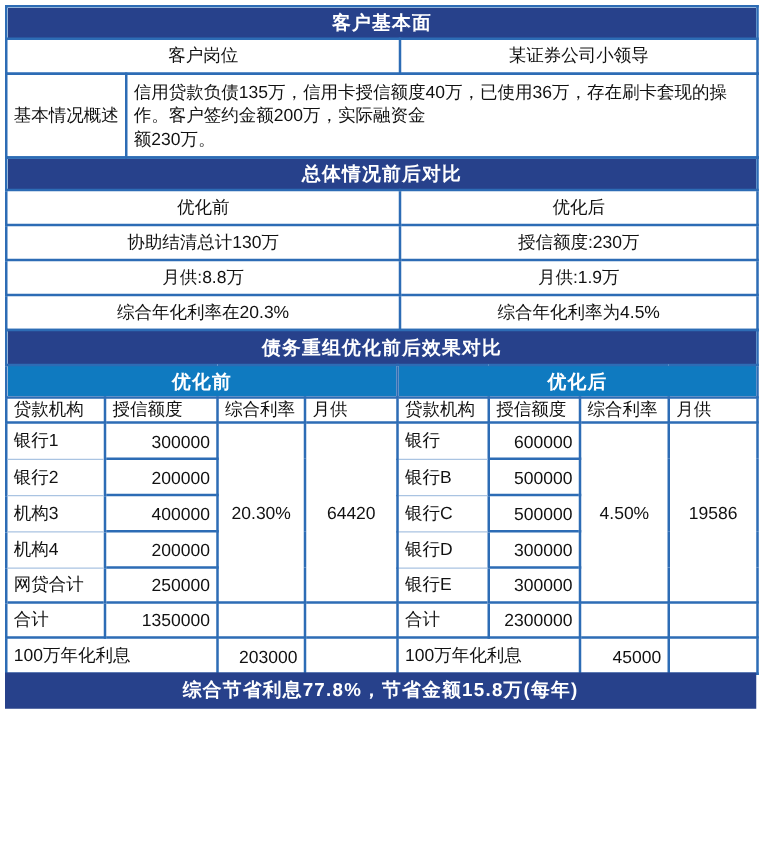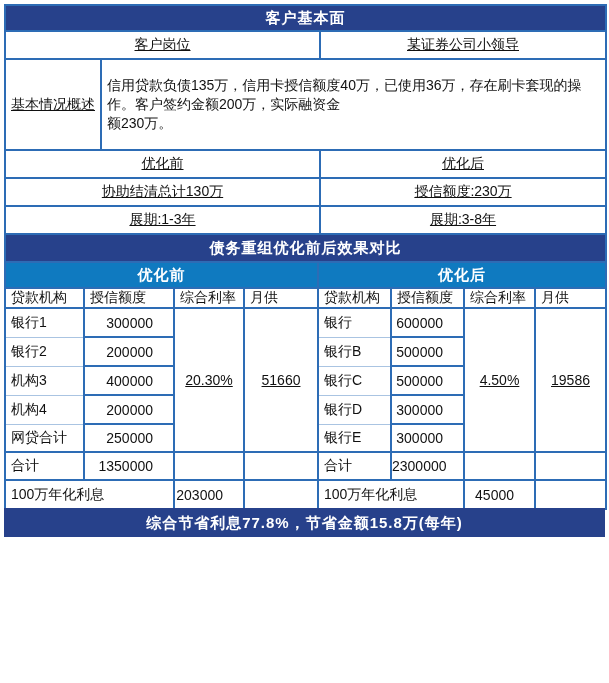--- a/index.html
+++ b/index.html
@@ -13,25 +13,25 @@
   body{background:#ffffff;font-family:"Liberation Sans",sans-serif;color:var(--txt);}
   .page{width:609px;height:683px;background:#ffffff;padding:4px;overflow:hidden;}
   table{border-collapse:collapse;table-layout:fixed;width:601px;}
   .tmerge{margin-top:-2px;}
   td{border:2px solid var(--bd);font-size:14px;color:var(--txt);vertical-align:middle;
      overflow:hidden;white-space:nowrap;}
   .hdr td{background:var(--navy);color:#ffffff;font-weight:bold;text-align:center;
           font-size:15px;letter-spacing:1px;white-space:nowrap;}
   .sub td{background:var(--azure);color:#ffffff;font-weight:bold;text-align:center;
           font-size:15px;letter-spacing:1px;}
-  .c{text-align:center;text-decoration:underline;}
+  .c{text-align:center;}
   .l{text-align:left;padding-left:5px;}
-  .rnum{text-align:right;padding-right:20px;}
+  .rnum{text-align:right;padding-right:5px;}
   .h26{height:26px;margin-top:47px;} .h28{height:28px;} .h29{height:29px;} .h30{height:19px;} .h58{height:58px;}
-  .wrapcell{white-space:normal;line-height:19px;padding:16px 5px;vertical-align:top;margin-left:28px;}
+  .wrapcell{white-space:normal;line-height:19px;padding:4px 5px;vertical-align:top;margin-left:28px;}
   .lender{border-top:1px solid var(--bdlight);border-bottom:1px solid var(--bdlight);}
   .footerbar{width:601px;height:29px;margin-top:-2px;background:var(--navy);color:#ffffff;
              font-weight:bold;font-size:15px;text-align:center;line-height:29px;letter-spacing:1px;}
 </style>
 </head>
 <body>
 
 <div class="page">
 
   <table>
@@ -65,31 +65,38 @@
     </tr>
   </tbody>
     </table>
 
   <table class="tmerge">
     <colgroup>
         <col style="width:315px">
         <col style="width:286px">
       </colgroup>
     <tbody>
+        <tr class="hdr h26">
+      <td colspan="2">总体情况前后对比</td>
+    </tr>
     <tr class="h28">
       <td class="c">优化前</td>
       <td class="c">优化后</td>
     </tr>
     <tr class="h28">
       <td class="c">协助结清总计130万</td>
       <td class="c">授信额度:230万</td>
     </tr>
     <tr class="h28">
-      <td class="c">展期:1-3年</td>
-      <td class="c">展期:3-8年</td>
+      <td class="c">月供:8.8万</td>
+      <td class="c">月供:1.9万</td>
+    </tr>
+    <tr class="h28">
+      <td class="c">综合年化利率在20.3%</td>
+      <td class="c">综合年化利率为4.5%</td>
     </tr>
   </tbody>
     </table>
 
   <table class="tmerge">
     <colgroup>
       <col style="width:79px">
         <col style="width:90px">
         <col style="width:70px">
         <col style="width:74px">
@@ -113,21 +120,21 @@
       <td class="l">月供</td>
       <td class="l">贷款机构</td>
       <td class="l">授信额度</td>
       <td class="l">综合利率</td>
       <td class="l">月供</td>
     </tr>
     <tr class="h29">
       <td class="l lender">银行1</td>
       <td class="rnum">300000</td>
       <td class="c" rowspan="5">20.30%</td>
-      <td class="c" rowspan="5">51660</td>
+      <td class="c" rowspan="5">64420</td>
       <td class="l lender">银行</td>
       <td class="rnum">600000</td>
       <td class="c" rowspan="5">4.50%</td>
       <td class="c" rowspan="5">19586</td>
     </tr>
     <tr class="h29">
       <td class="l lender">银行2</td>
       <td class="rnum">200000</td>
       <td class="l lender">银行B</td>
       <td class="rnum">500000</td>

